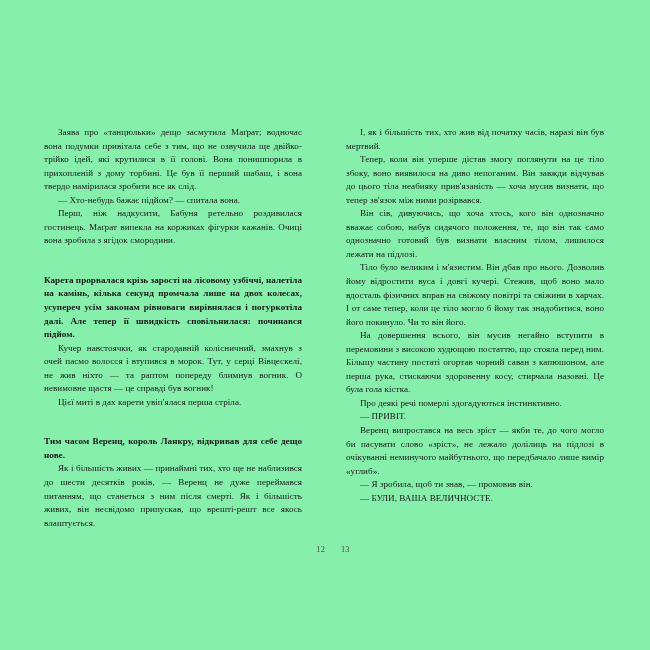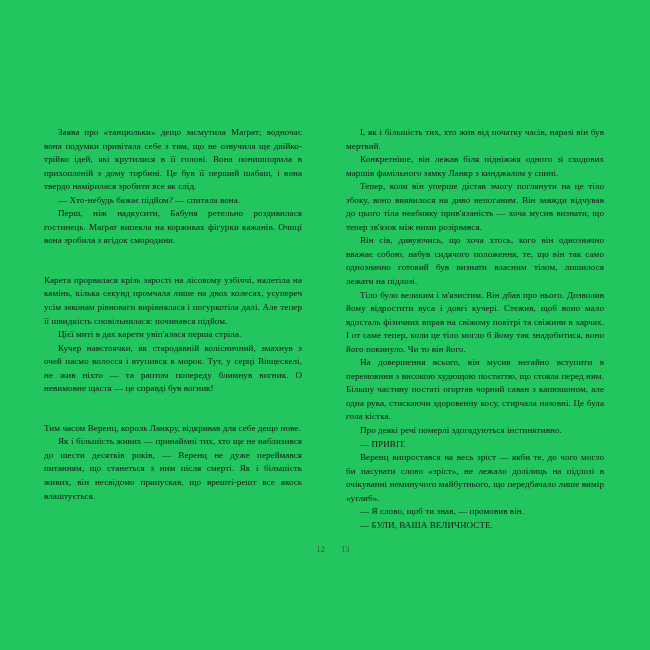--- a/index.html
+++ b/index.html
@@ -20,21 +20,21 @@
     width: 650px;
     height: 650px;
     display: flex;
     box-sizing: border-box;
   }
   .page {
     position: relative;
     width: 325px;
     height: 650px;
     box-sizing: border-box;
-    background: #22c55e;
+    background: #86efac;
   }
   .page-left .text-column {
     position: absolute;
     left: 44px;
     top: 126px;
     width: 258px;
   }
   .page-right .text-column {
     position: absolute;
     left: 21px;
@@ -51,20 +51,21 @@
     color: #161616;
     letter-spacing: 0.005em;
   }
   p.para {
     margin: 0;
     text-indent: 14px;
     text-align: justify;
   }
   p.para.noindent {
     text-indent: 0;
+    font-weight: bold;
   }
   .block-gap {
     height: 26px;
   }
   .folio {
     position: absolute;
     bottom: 96px;
     font-size: 8.3px;
     color: #4a4a4a;
     font-family: "Liberation Serif", "DejaVu Serif", serif;
@@ -95,49 +96,48 @@
       <div>
         <p class="para">Заява про «танцюльки» дещо засмутила Маґрат; водночас вона подумки привітала себе з тим, що не озвучила ще двійко-трійко ідей, які крутилися в її голові. Вона понишпорила в прихопленій з дому торбині. Це був її перший шабаш, і вона твердо намірилася зробити все як слід.</p>
         <p class="para">— Хто-небудь бажає підйом? — спитала вона.</p>
         <p class="para">Перш, ніж надкусити, Бабуня ретельно роздивилася гостинець. Маґрат випекла на коржиках фігурки кажанів. Очиці вона зробила з ягідок смородини.</p>
       </div>
 
       <div class="block-gap"></div>
 
       <div>
         <p class="para noindent">Карета прорвалася крізь зарості на лісовому узбіччі, налетіла на камінь, кілька секунд промчала лише на двох колесах, усупереч усім законам рівноваги вирівнялася і погуркотіла далі. Але тепер її швидкість сповільнилася: починався підйом.</p>
+        <p class="para">Кучер навстоячки, як стародавній колісничний, змахнув з очей пасмо волосся і втупився в морок. Тут, у серці Вівцескелі, не жив ніхто — та раптом попереду блимнув вогник. О невимовне щастя — це справді був вогник!</p>
         <p class="para">Цієї миті в дах карети увіп'ялася перша стріла.</p>
-        <p class="para">Кучер навстоячки, як стародавній колісничний, змахнув з очей пасмо волосся і втупився в морок. Тут, у серці Вівцескелі, не жив ніхто — та раптом попереду блимнув вогник. О невимовне щастя — це справді був вогник!</p>
       </div>
 
       <div class="block-gap"></div>
 
       <div>
         <p class="para noindent">Тим часом Веренц, король Ланкру, відкривав для себе дещо нове.</p>
         <p class="para">Як і більшість живих — принаймні тих, хто ще не наблизився до шести десятків років, — Веренц не дуже переймався питанням, що станеться з ним після смерті. Як і більшість живих, він несвідомо припускав, що врешті-решт все якось влаштується.</p>
       </div>
 
     </div>
     <div class="folio">12</div>
   </div>
 
   <div class="page page-right">
     <div class="text-column">
 
       <div>
         <p class="para">І, як і більшість тих, хто жив від початку часів, наразі він був мертвий.</p>
-        <p class="para">Конкретніше, він лежав біля підніжжя одного зі сходових маршів фамільного замку Ланкр з кинджалом у спині.</p>
         <p class="para">Тепер, коли він уперше дістав змогу поглянути на це тіло збоку, воно виявилося на диво непоганим. Він завжди відчував до цього тіла неабияку прив'язаність — хоча мусив визнати, що тепер зв'язок між ними розірвався.</p>
         <p class="para">Він сів, дивуючись, що хоча хтось, кого він однозначно вважає собою, набув сидячого положення, те, що він так само однозначно готовий був визнати власним тілом, лишилося лежати на підлозі.</p>
         <p class="para">Тіло було великим і м'язистим. Він дбав про нього. Дозволив йому відростити вуса і довгі кучері. Стежив, щоб воно мало вдосталь фізичних вправ на свіжому повітрі та свіжини в харчах. І от саме тепер, коли це тіло могло б йому так знадобитися, воно його покинуло. Чи то він його.</p>
-        <p class="para">На довершення всього, він мусив негайно вступити в перемовини з високою худющою постаттю, що стояла перед ним. Більшу частину постаті огортав чорний саван з капюшоном, але одна рука, стискаючи здоровенну косу, стирчала назовні. Це була гола кістка.</p>
+        <p class="para">На довершення всього, він мусив негайно вступити в перемовини з високою худющою постаттю, що стояла перед ним. Більшу частину постаті огортав чорний саван з капюшоном, але перша рука, стискаючи здоровенну косу, стирчала назовні. Це була гола кістка.</p>
         <p class="para">Про деякі речі померлі здогадуються інстинктивно.</p>
         <p class="para">— ПРИВІТ.</p>
         <p class="para">Веренц випростався на весь зріст — якби те, до чого могло би пасувати слово «зріст», не лежало долілиць на підлозі в очікуванні неминучого майбутнього, що передбачало лише вимір «углиб».</p>
-        <p class="para">— Я слово, щоб ти знав, — промовив він.</p>
+        <p class="para">— Я зробила, щоб ти знав, — промовив він.</p>
         <p class="para">— БУЛИ, ВАША ВЕЛИЧНОСТЕ.</p>
       </div>
 
     </div>
     <div class="folio">13</div>
   </div>
 
 </div>
 
 </body></html>

